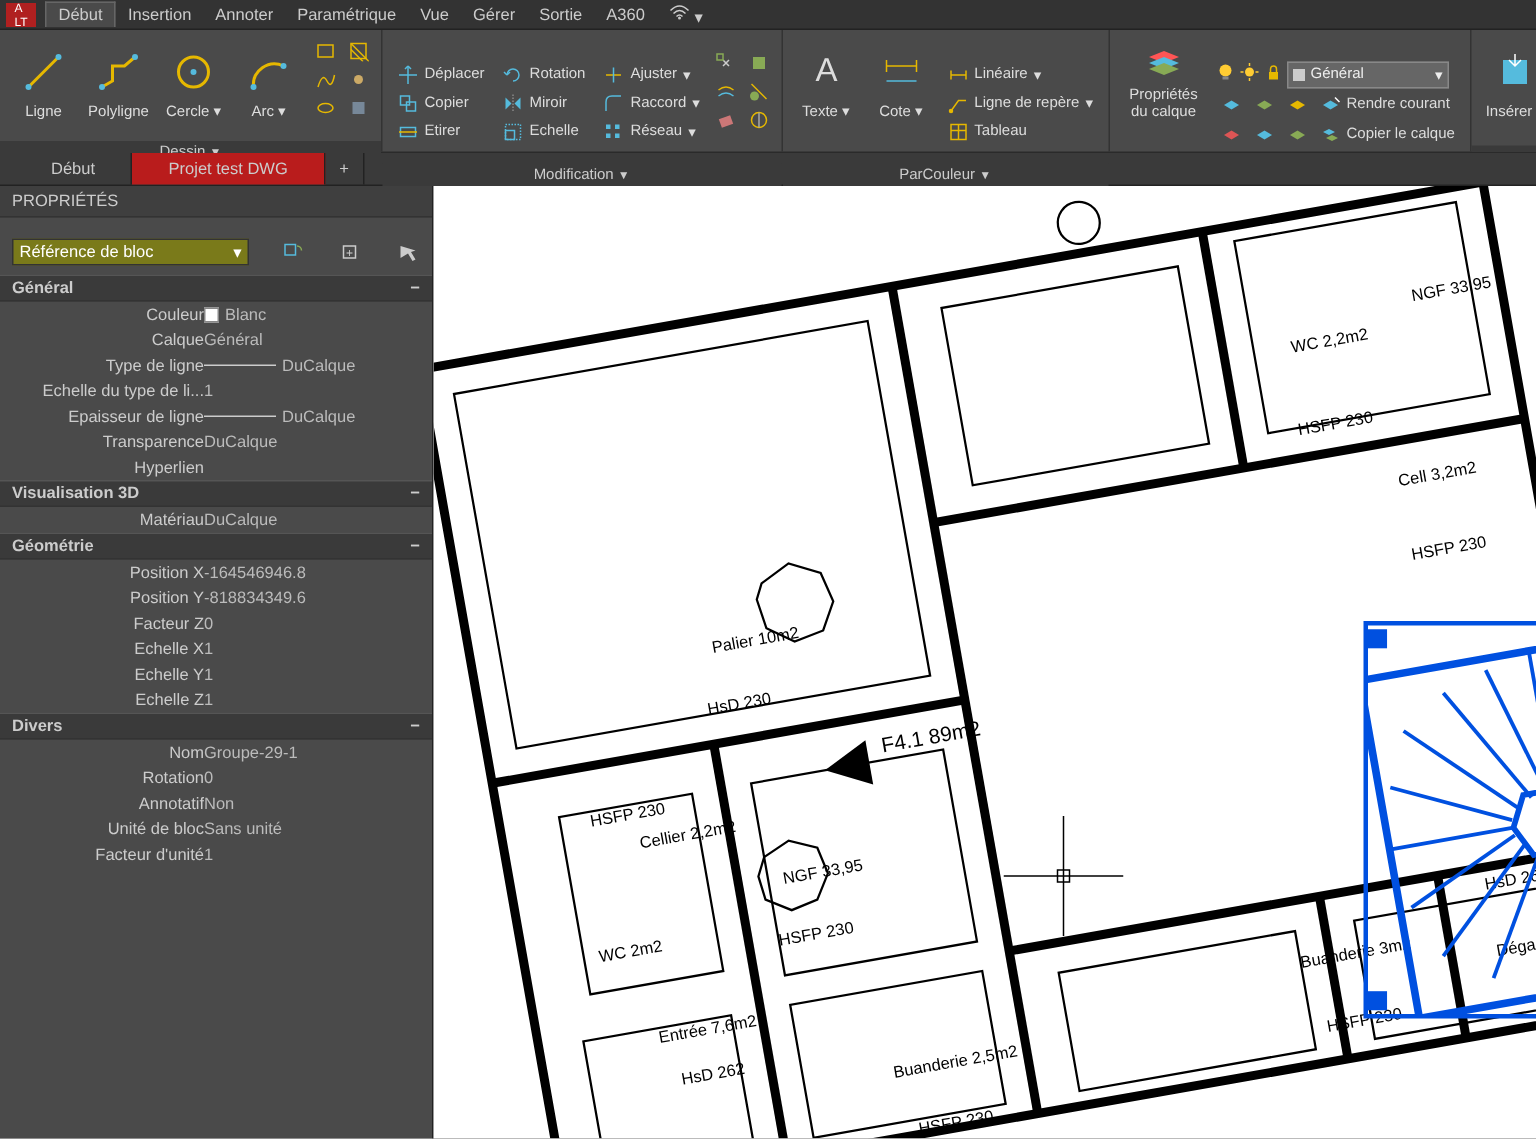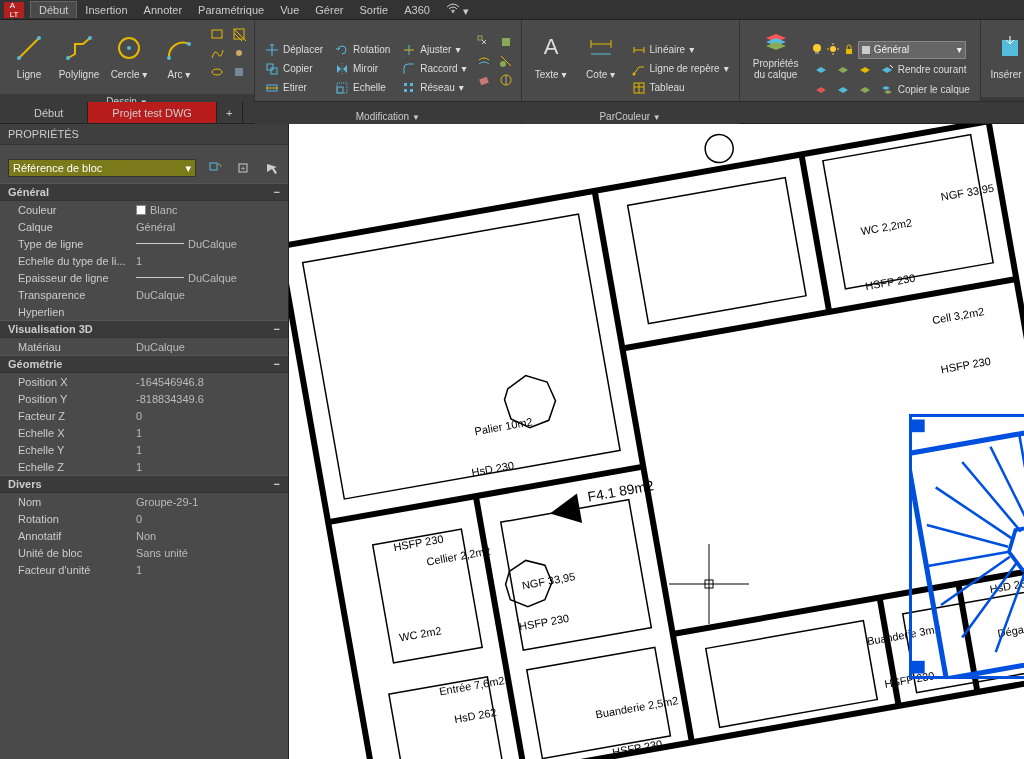--- a/index.html
+++ b/index.html
@@ -32,26 +32,26 @@
 
 .doc-tabs { height: 22px; background: #3a3a3a; display: flex; align-items: stretch; padding-left: 10px; border-bottom: 1px solid #222; }
 .doc-tab { padding: 0 24px; display: flex; align-items: center; color: #ccc; border-right: 1px solid #222; font-size: 11px; cursor: pointer; }
 .doc-tab.active { background: #b91c1c; }
 .doc-tab.add { width: 26px; padding: 0; justify-content: center; }
 
 
 .main { display: flex; height: calc(100% - 124px); }
 .props { width: 289px; background: #4a4a4a; color: #ccc; font-size: 11px; border-right: 1px solid #222; overflow: hidden; }
 .props-title { background: #3f3f3f; padding: 4px 8px; font-size: 11px; border-bottom: 1px solid #333; }
-.props-selector-row { padding: 14px 8px 6px 8px; display: flex; gap: 10px; align-items: center; }
+.props-selector-row { padding: 14px 8px 6px 8px; display: flex; gap: 20px; align-items: center; }
 .props-combo { flex: 1; height: 18px; background: #7a7a1a; color: #fff; border: 1px solid #333; padding: 0 4px; font-size: 11px; display: flex; align-items: center; justify-content: space-between; }
 .props-toolbtn { width: 18px; height: 18px; display: flex; align-items: center; justify-content: center; cursor: pointer; }
 .section-hdr { background: #3a3a3a; padding: 2px 8px; font-weight: bold; display: flex; justify-content: space-between; border-top: 1px solid #555; border-bottom: 1px solid #333; }
 .prop-row { display: flex; padding: 1px 0 1px 18px; height: 17px; align-items: center; }
-.prop-key { width: 118px; color: #ccc; white-space: nowrap; overflow: hidden; text-overflow: ellipsis; }
+.prop-key { width: 118px; color: #ccc; white-space: nowrap; overflow: hidden; text-overflow: ellipsis; text-align: right; }
 .prop-val { flex: 1; color: #bbb; display: flex; align-items: center; gap: 4px; }
 .swatch { width: 10px; height: 10px; background: #fff; border: 1px solid #888; }
 .ltype-line { width: 48px; height: 1px; background: #ccc; }
 
 
 .canvas { flex: 1; background: #ffffff; position: relative; overflow: hidden; }
 .floorplan { position: absolute; inset: 0; }
 .stair-box { position:absolute; left:620px; top:290px; width:260px; height:265px; border:3px solid #0050e0; }
 .stair-box svg { width:100%; height:100%; }
 

